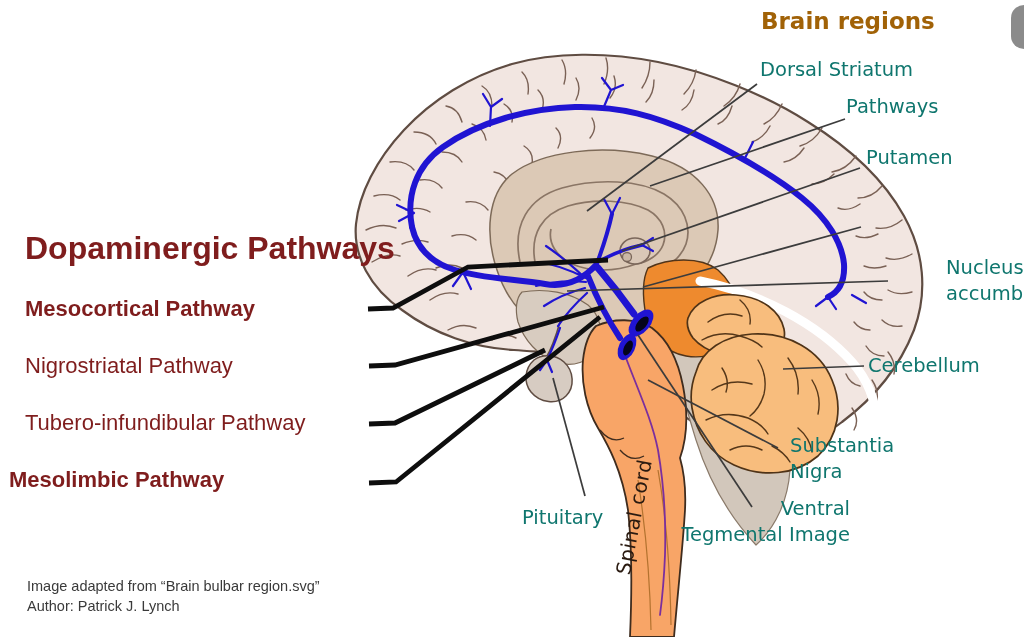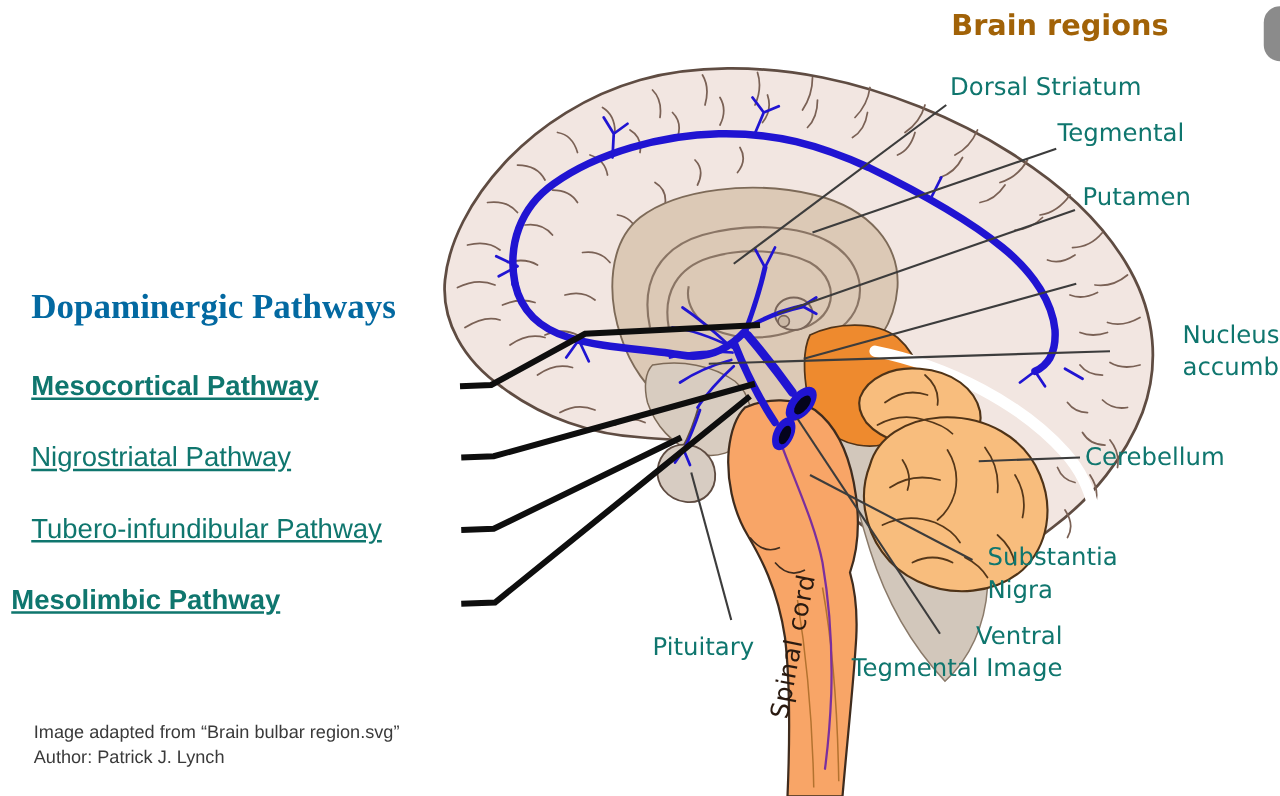--- a/index.html
+++ b/index.html
@@ -2,23 +2,23 @@
 <html><head>
 <meta charset="utf-8">
 <style>
   html,body{margin:0;padding:0;background:#ffffff;}
   #stage{
     position:relative;width:1024px;height:637px;background:#ffffff;
     overflow:hidden;font-family:"DejaVu Sans",sans-serif;
   }
   #art{position:absolute;left:0;top:0;width:1024px;height:637px;}
   .lbl{position:absolute;color:#0f766e;white-space:pre-line;line-height:26px;font-size:19.5px;}
-  .lbl.sans{font-family:"Liberation Sans",sans-serif;color:#0f766e;font-size:22px;line-height:27px;text-decoration:underline;}
+  .lbl.sans{font-family:"Liberation Sans",sans-serif;color:#7f1d1d;font-size:22px;line-height:27px;}
   .title-right{position:absolute;font-weight:bold;font-size:23px;color:#a16207;font-family:"DejaVu Sans",sans-serif;}
-  .title-left{position:absolute;font-weight:bold;font-size:28px;color:#0369a1;font-family:Liberation Serif, serif;}
+  .title-left{position:absolute;font-weight:bold;font-size:32px;color:#7f1d1d;font-family:Liberation Sans, sans-serif;}
   .emph{font-weight:600;}
   .right-align{text-align:right;}
   .rotated{transform:translate(-50%,-50%) rotate(-79deg);transform-origin:center;letter-spacing:.5px;font-size:20px;color:#2a1a10;}
   .attr{position:absolute;font-family:"Liberation Sans",sans-serif;font-size:14.5px;line-height:20px;color:#3a3a3a;}
 </style>
 </head>
 <body>
 
 <div id="stage">
 
@@ -153,21 +153,21 @@
   </svg>
 
   <div class="title-left" style="left:25px;top:230px;">Dopaminergic Pathways</div>
   <div class="lbl sans emph" style="left:25px;top:295px;">Mesocortical Pathway</div>
   <div class="lbl sans" style="left:25px;top:352px;">Nigrostriatal Pathway</div>
   <div class="lbl sans" style="left:25px;top:409px;">Tubero-infundibular Pathway</div>
   <div class="lbl sans emph" style="left:9px;top:466px;">Mesolimbic Pathway</div>
 
   <div class="title-right" style="left:761px;top:8px;">Brain regions</div>
   <div class="lbl" style="left:760px;top:57px;">Dorsal Striatum</div>
-  <div class="lbl" style="left:846px;top:94px;">Tegmental</div>
+  <div class="lbl" style="left:846px;top:94px;">Pathways</div>
   <div class="lbl" style="left:866px;top:145px;text-align:right;">Putamen</div>
   <div class="lbl" style="left:946px;top:255px;">Nucleus
 accumbens</div>
   <div class="lbl" style="left:868px;top:353px;">Cerebellum</div>
   <div class="lbl" style="left:790px;top:433px;">Substantia
 Nigra</div>
   <div class="lbl right-align" style="left:640px;top:496px;width:210px;">Ventral
 Tegmental Image</div>
 
   <div class="lbl" style="left:522px;top:505px;">Pituitary</div>

